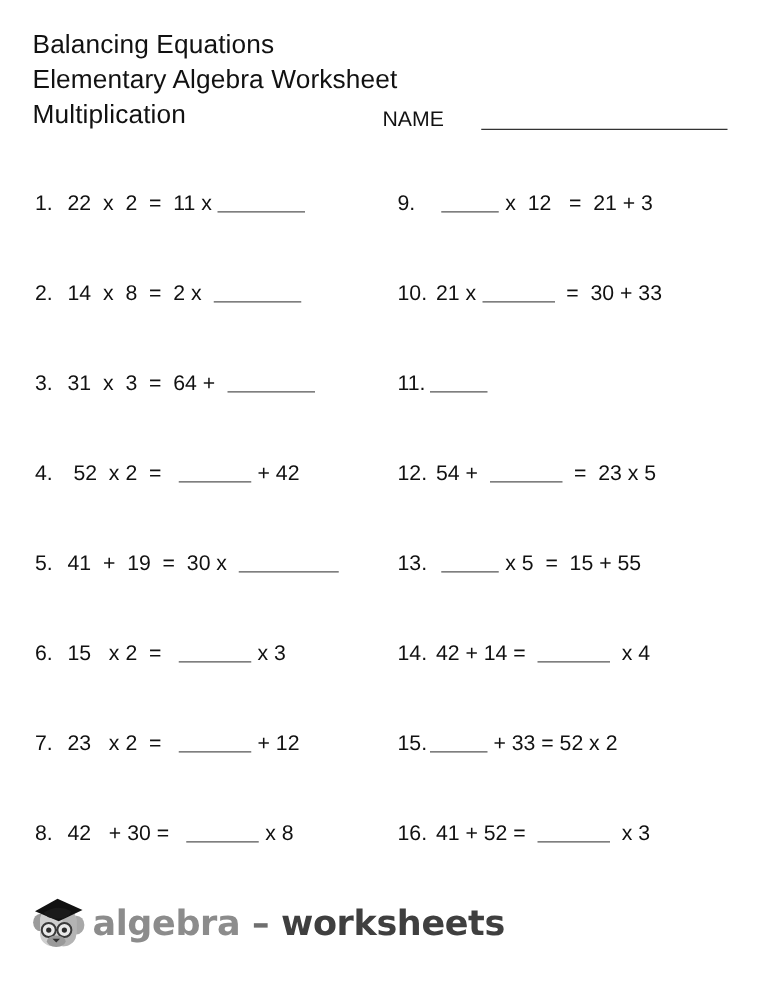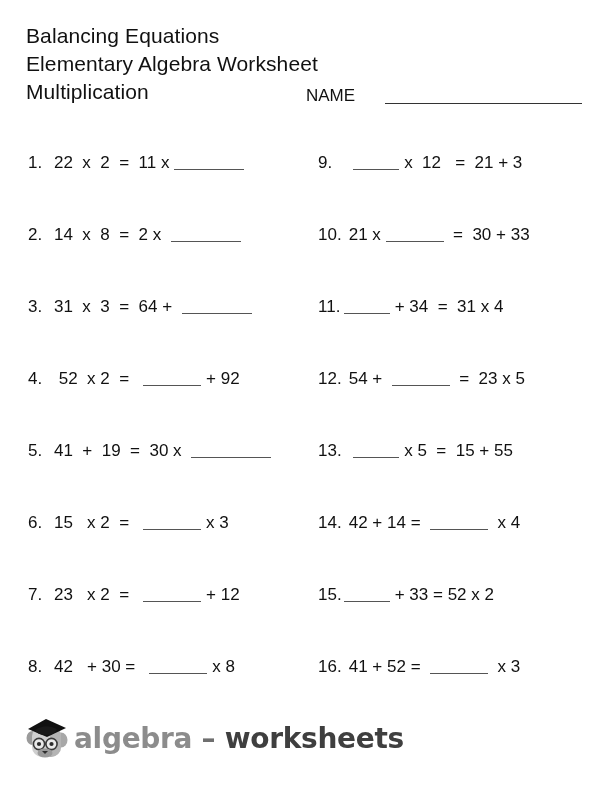--- a/index.html
+++ b/index.html
@@ -182,21 +182,21 @@
       <div class="problem">
         <span class="pnum">3.</span>
         <span class="ptext">31  x  3  =  64 +  </span>
         <span class="blank w-lg"></span>
         <span class="ptext"></span>
       </div>
       <div class="problem">
         <span class="pnum">4.</span>
         <span class="ptext"> 52  x 2  =   </span>
         <span class="blank w-md"></span>
-        <span class="ptext"> + 92</span>
+        <span class="ptext"> + 42</span>
       </div>
       <div class="problem">
         <span class="pnum">5.</span>
         <span class="ptext">41  +  19  =  30 x  </span>
         <span class="blank w-xl"></span>
         <span class="ptext"></span>
       </div>
       <div class="problem">
         <span class="pnum">6.</span>
         <span class="ptext">15   x 2  =   </span>
@@ -227,21 +227,20 @@
       <div class="problem">
         <span class="pnum">10.</span>
         <span class="ptext"> 21 x </span>
         <span class="blank w-md"></span>
         <span class="ptext">  =  30 + 33</span>
       </div>
       <div class="problem">
         <span class="pnum">11.</span>
         <span class="ptext"></span>
         <span class="blank w-sm"></span>
-        <span class="ptext"> + 34  =  31 x 4</span>
       </div>
       <div class="problem">
         <span class="pnum">12.</span>
         <span class="ptext"> 54 +  </span>
         <span class="blank w-md"></span>
         <span class="ptext">  =  23 x 5</span>
       </div>
       <div class="problem">
         <span class="pnum">13.</span>
         <span class="ptext">  </span>

